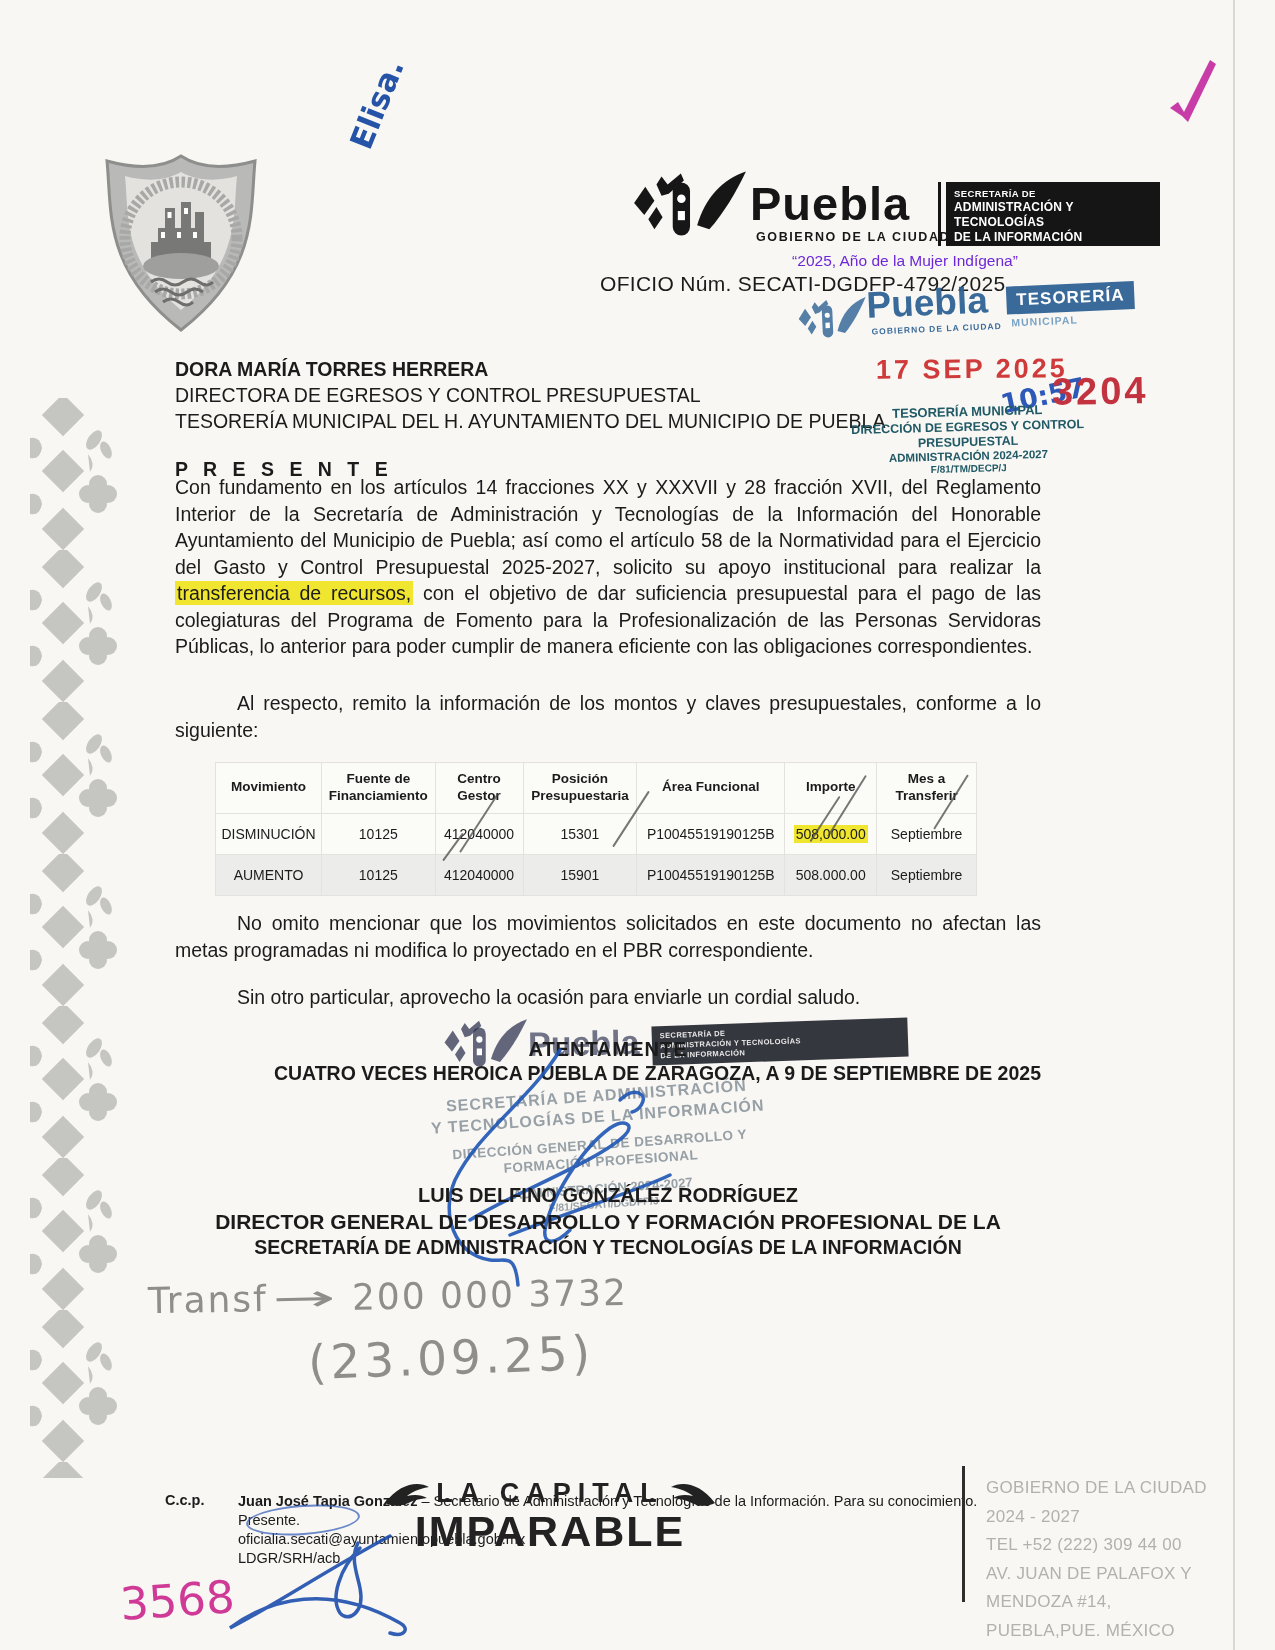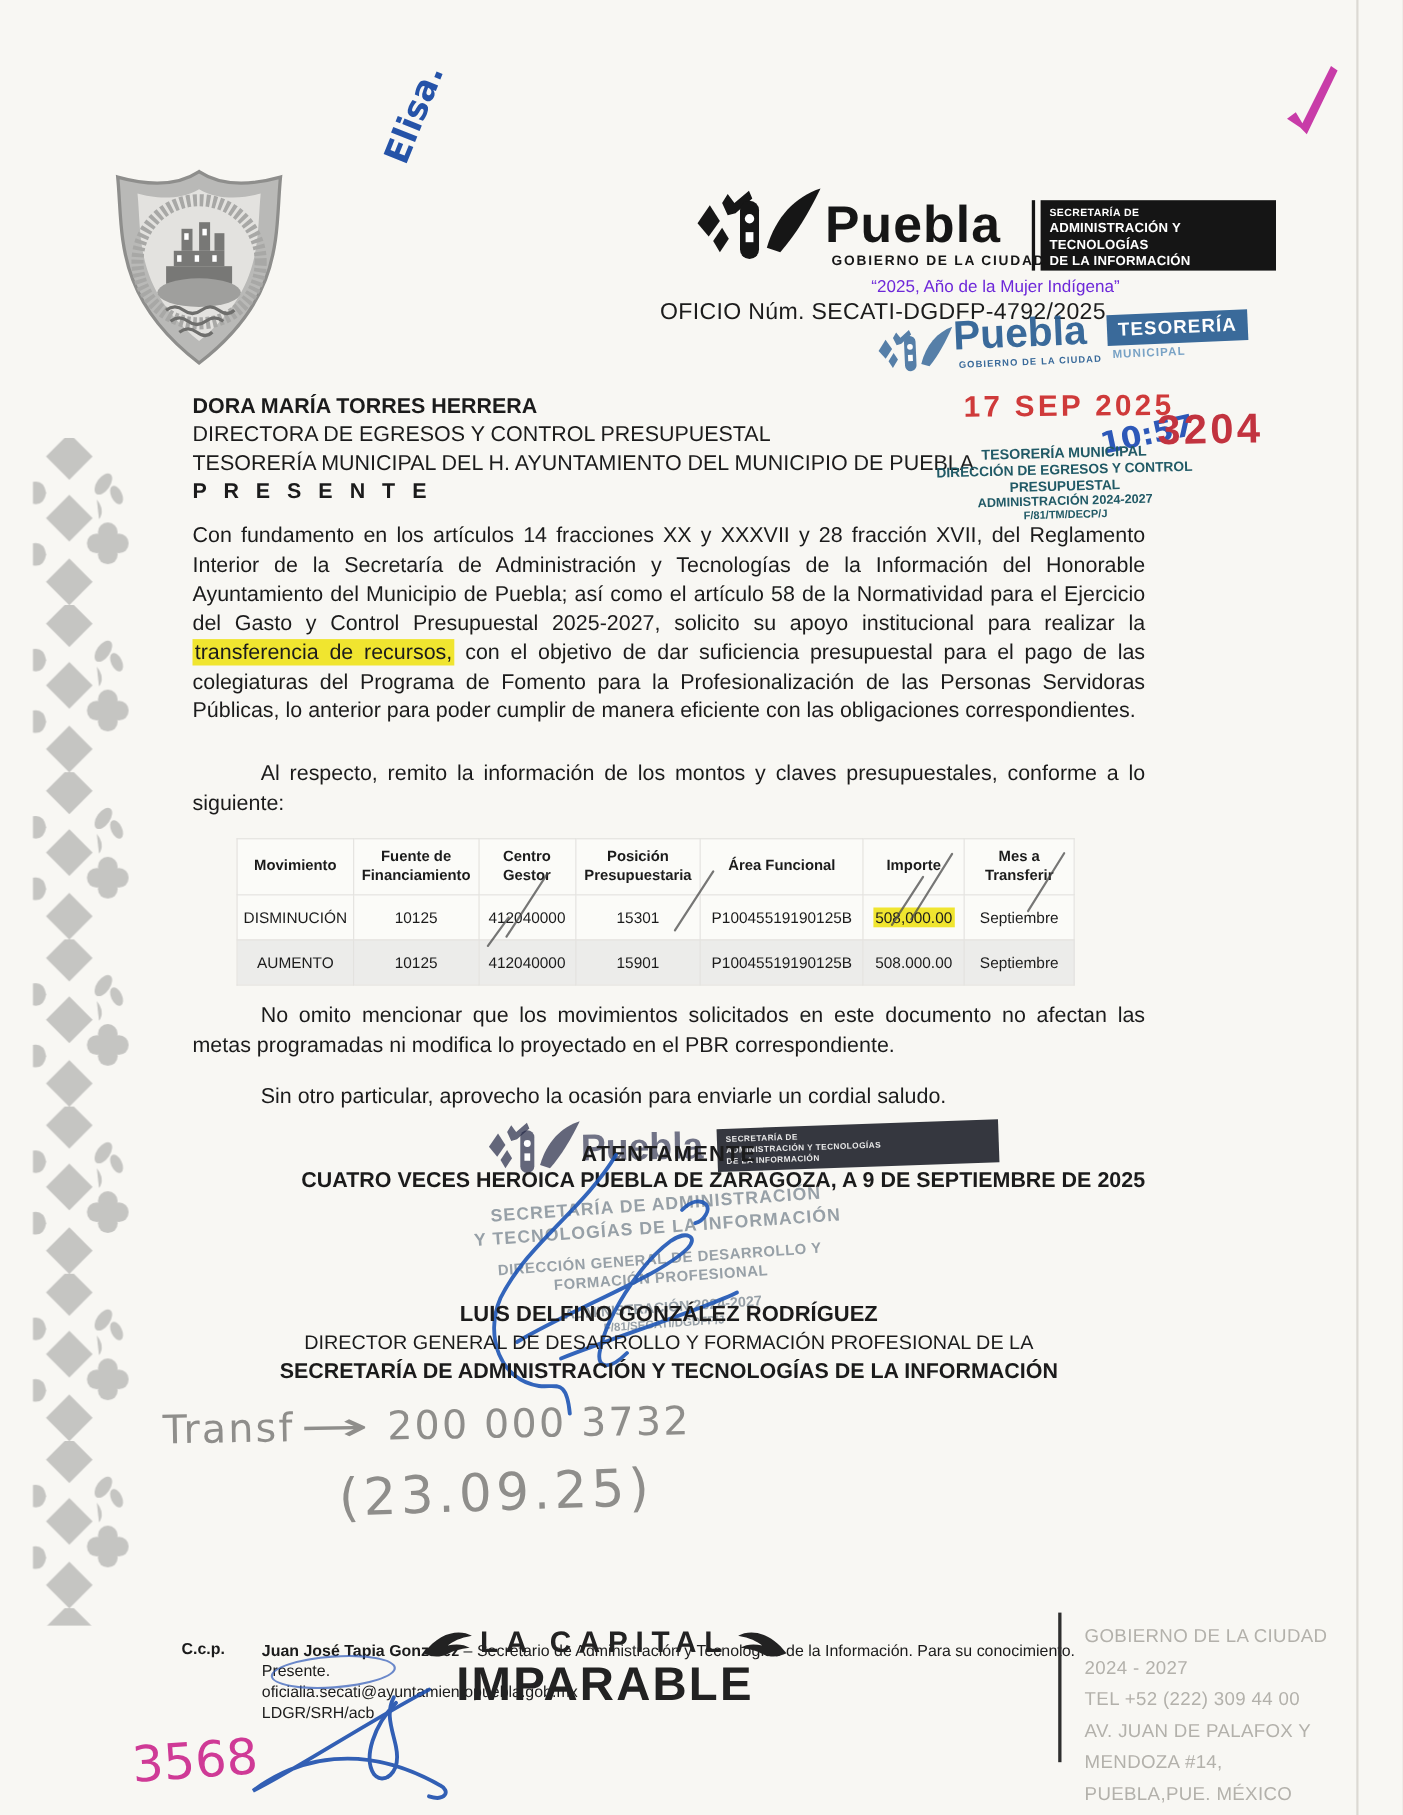--- a/index.html
+++ b/index.html
@@ -19,21 +19,21 @@
   .legend{left:740px;top:252px;width:330px;text-align:center;font-size:15.5px;color:#6d28d9;}
   .oficio{left:600px;top:272px;font-size:21px;font-weight:normal;letter-spacing:.3px;}
   
   .tstamp{left:795px;top:280px;width:360px;height:70px;transform:rotate(-2.5deg);opacity:.92;}
   .tstamp .pbl{position:absolute;left:72px;top:0;font-size:37px;font-weight:bold;color:#2a5f93;}
   .tstamp .tag{position:absolute;left:76px;top:42px;font-size:8.5px;font-weight:bold;letter-spacing:1px;color:#2a5f93;}
   .tstamp .box1{position:absolute;left:212px;top:8px;background:#2a5f93;color:#fff;font-size:17px;font-weight:bold;padding:4px 10px;letter-spacing:1px;}
   .tstamp .box2{position:absolute;left:216px;top:38px;color:#6f9cc2;font-size:10.5px;font-weight:bold;letter-spacing:1px;}
   
   .recipient{left:175px;top:356px;font-size:19.5px;line-height:26px;}
-  .salutation{letter-spacing:5px;}
+  .salutation{letter-spacing:5px;margin-top:22px;}
   
   .rdate{left:876px;top:354px;font-size:27px;font-weight:bold;color:#cf3a3a;letter-spacing:3px;transform:rotate(-.5deg);}
   .rtime{left:1000px;top:380px;font-size:27px;color:#2d58b8;transform:rotate(-12deg);font-weight:bold;font-family:"DejaVu Sans",sans-serif;}
   .rfolio{left:1052px;top:370px;font-size:38px;font-weight:bold;color:#c2333f;letter-spacing:3px;transform:rotate(-1deg);}
   .rstamp{left:828px;top:404px;width:280px;text-align:center;color:#215a66;transform:rotate(-1.5deg);font-weight:bold;line-height:1.2;}
   .rstamp .s1{font-size:13px;}
   .rstamp .s2,.rstamp .s3{font-size:12.5px;}
   .rstamp .s4{font-size:11.5px;}
   .rstamp .s5{font-size:10px;}
   
@@ -55,21 +55,21 @@
   .placedate{top:1062px;font-size:19.5px;font-weight:bold;text-align:right;}
   .atstamp-box{left:652px;top:1022px;width:240px;background:rgba(25,28,38,.88);color:#e8e8e8;padding:5px 8px;transform:rotate(-2deg);line-height:1.3;}
   .atstamp-box div{font-size:7.5px;font-weight:bold;letter-spacing:.4px;}
   .atstamp-pbl{left:528px;top:1024px;font-size:34px;font-weight:bold;color:rgba(40,45,75,.65);transform:rotate(-1deg);}
   .gstamp{left:360px;top:1086px;width:480px;text-align:center;color:#97a0a7;transform:rotate(-4deg);line-height:1.3;font-weight:bold;}
   .gstamp .g1{font-size:16px;letter-spacing:1px;}
   .gstamp .g2{font-size:13.5px;margin-top:8px;letter-spacing:.5px;}
   .gstamp .g3{font-size:13px;margin-top:10px;}
   .gstamp .g4{font-size:10.5px;}
   .sname{top:1184px;font-size:20px;font-weight:bold;}
-  .stitle1{top:1210px;font-size:18px;font-weight:normal;}
+  .stitle1{top:1210px;font-size:21px;font-weight:bold;}
   .stitle2{top:1236px;font-size:19.5px;font-weight:bold;}
   
   .pencil{color:#8f8e8b;font-family:"DejaVu Sans",sans-serif;}
   .pnote1{left:148px;top:1276px;font-size:36px;transform:rotate(-1deg);letter-spacing:2px;}
   .pnote1 .arrow{display:inline-block;transform:scaleX(2.1);margin:0 30px 0 22px;}
   .pnote2{left:308px;top:1330px;font-size:47px;transform:rotate(-2deg);letter-spacing:4px;}
   
   .ccp-label{left:165px;top:1492px;font-size:14.5px;font-weight:bold;}
   .ccp-block{left:238px;top:1492px;width:790px;font-size:14.5px;line-height:19px;}
   .email-circle{left:246px;top:1505px;width:110px;height:26px;border:2px solid rgba(45,88,184,.7);border-radius:50%;transform:rotate(-4deg);}

